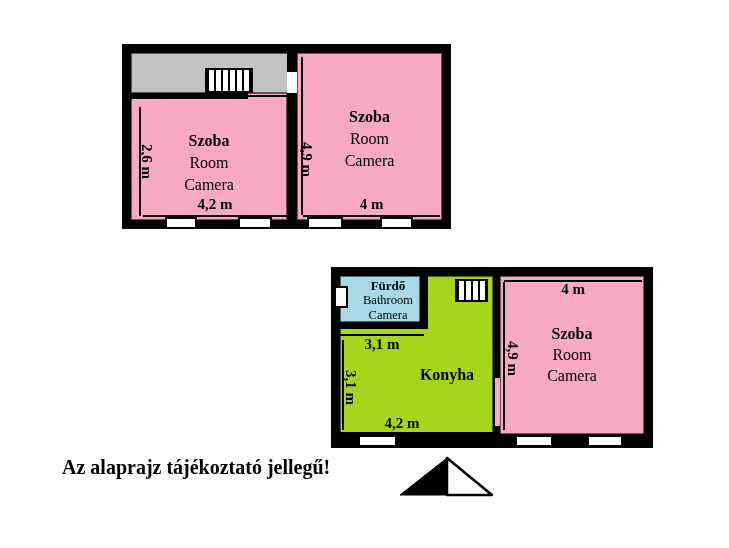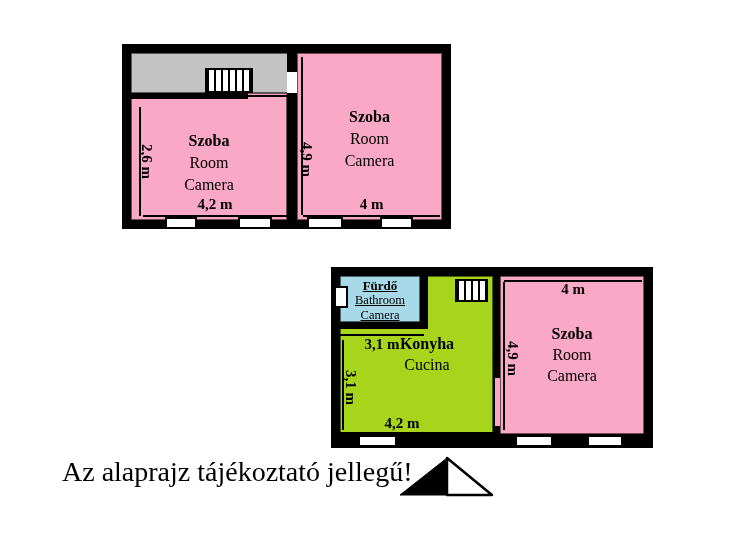--- a/index.html
+++ b/index.html
@@ -16,21 +16,21 @@
           background:repeating-linear-gradient(90deg,#000 0 2px,#fff 2px 7px);}
   .dim{position:absolute;background:#000;}
   .rlabel{position:absolute;text-align:center;font-size:16px;line-height:22px;}
   .rlabel .hu{font-weight:bold;}
   .slabel{position:absolute;text-align:center;font-size:12.5px;line-height:15px;}
   .slabel .hu{font-weight:bold;font-size:13px;}
   .dlabel{position:absolute;text-align:center;font-weight:bold;font-size:15px;line-height:15px;white-space:nowrap;}
   .vrot{transform:rotate(90deg);height:15px;}
   .klabel{position:absolute;text-align:center;font-size:16px;line-height:21px;}
   .klabel .hu{font-weight:bold;}
-  #notice{position:absolute;left:62px;top:456px;font-weight:normal;font-size:28px;white-space:nowrap;}
+  #notice{position:absolute;left:62px;top:456px;font-weight:bold;font-size:20px;white-space:nowrap;}
   #north{position:absolute;left:396px;top:452px;width:104px;height:50px;}
 </style>
 </head>
 <body>
 
 <div class="plan">
 
   <div class="unit" id="unit-upper">
 
     <div class="surface" style="left: 9px; top: 9px; width: 157px; height: 40px; background-color: rgb(195, 195, 195);" title="stairs-hatch"></div>
@@ -87,30 +87,29 @@
     <div class="win" style="left:27px;top:168px;width:39px;height:12px;"></div>
     <div class="win" style="left:184px;top:168px;width:38px;height:12px;"></div>
     <div class="win" style="left:256px;top:168px;width:36px;height:12px;"></div>
 
     <div class="dim" style="left:9px;top:67px;width:84px;height:2px;"></div>
     <div class="dim" style="left:11px;top:73px;width:2px;height:90px;"></div>
     <div class="dim" style="left:6px;top:165px;width:156px;height:2px;"></div>
     <div class="dim" style="left:173px;top:13px;width:138px;height:2px;"></div>
     <div class="dim" style="left:172px;top:15px;width:2px;height:148px;"></div>
 
-    <div class="slabel" style="left:9px;top:11px;width:80px;text-decoration:underline;">
+    <div class="slabel" style="left:17px;top:11px;width:80px;">
       <div class="hu">Fürdő</div>
       <div>Bathroom</div>
       <div>Camera</div>
     </div>
     <div class="dlabel" style="left:9px;top:70px;width:84px;">3,1 m</div>
     <div class="dlabel vrot" style="left:-1px;top:113px;width:40px;">3,1 m</div>
-    <div class="klabel" style="left:9px;top:66px;width:174px;">
+    <div class="klabel" style="left:9px;top:97px;width:174px;padding-left:20px;">
       <div class="hu">Konyha</div>
-      <div>Cucina</div>
     </div>
     <div class="dlabel" style="left:6px;top:149px;width:130px;">4,2 m</div>
     <div class="dlabel" style="left:173px;top:15px;width:138px;">4 m</div>
     <div class="dlabel vrot" style="left:161px;top:84px;width:40px;">4,9 m</div>
     <div class="klabel" style="left:169px;top:56px;width:144px;">
       <div class="hu">Szoba</div>
       <div>Room</div>
       <div>Camera</div>
     </div>
   </div>

